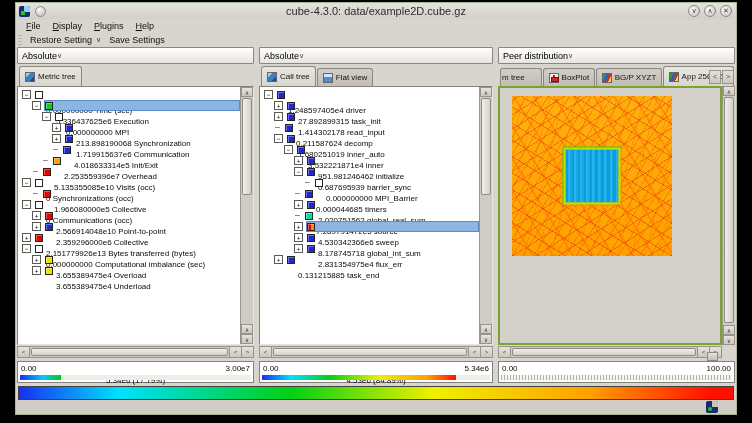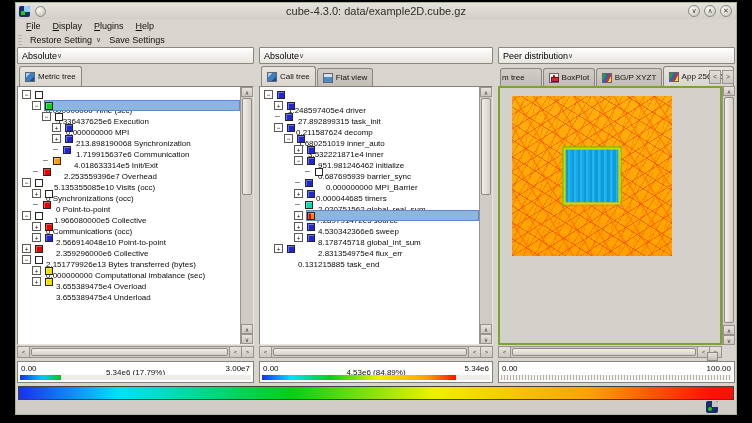--- a/index.html
+++ b/index.html
@@ -89,21 +89,21 @@
               border:1px solid #8e8b83;border-radius:2px;}
   .hsb{height:12px;flex:none;display:flex;margin-top:1px;background:#cfccc5;border:1px solid #98948c;box-sizing:border-box;}
   .hsb .arr{width:11px;font-size:6px;line-height:10px;text-align:center;color:#44413c;flex:none;
             background:linear-gradient(#e6e3dd,#ccc8c1);border-right:1px solid #98948c;}
   .hsb .arr.right{border-left:1px solid #98948c;border-right:none;}
   .hsb .thumb{flex:1;margin:1px;background:linear-gradient(#f2efe9,#d4d0c9);border:1px solid #8e8b83;border-radius:2px;}
   
   .statusbox{height:22px;flex:none;margin-top:3px;margin-bottom:1px;background:#fff;border:1px solid #84817a;
              position:relative;font-size:8px;color:#0a0a08;box-sizing:border-box;}
   .statusbox .l{position:absolute;left:3px;top:2px;}
-  .statusbox .m{position:absolute;left:0;right:0;top:6px;text-align:center;}
+  .statusbox .m{position:absolute;left:0;right:0;top:14px;text-align:center;}
   .statusbox .r{position:absolute;right:3px;top:2px;text-align:center;}
   .minibar{position:absolute;left:2px;right:2px;bottom:2px;height:5px;background:#efede9;}
   .minibar.dotted{background:repeating-linear-gradient(90deg,#b2aea6 0 1px,#f6f4f0 1px 3px);}
   .minifill{height:100%;}
   .fill-lo{background:linear-gradient(90deg,#1830f0,#00c8ff 55%,#00c814);}
   .fill-hi{background:linear-gradient(90deg,#1830f0,#00e0ff 15%,#00d014 35%,#eef000 60%,#ffa000 85%,#ff1000);}
   
   #sys-frame{flex:1;position:relative;background:#d4d1cb;border:2px solid #7ca32f;min-height:0;margin-right:13px;}
   #sys-outer{flex:1;position:relative;min-height:0;display:flex;}
   #heatmap{position:absolute;left:12px;top:8px;width:160px;height:160px;background:
@@ -238,28 +238,20 @@
             <div class="trow">
               <span style="flex: 0 0 auto; width: 4px;"></span>
               <span class="texp">−</span>
               <span class="thl">
                 <span class="tsq c-empty"></span>
                 <span class="ttxt">0 Synchronizations (occ)</span>
               </span>
             </div>
             <div class="trow">
               <span style="flex: 0 0 auto; width: 14px;"></span>
-              <span class="texp">+</span>
-              <span class="thl">
-                <span class="tsq c-empty"></span>
-                <span class="ttxt">0 Point-to-point</span>
-              </span>
-            </div>
-            <div class="trow">
-              <span style="flex: 0 0 auto; width: 14px;"></span>
               <span class="texp dash">–</span>
               <span class="thl">
                 <span class="tsq c-red"></span>
                 <span class="ttxt">1.966080000e5 Collective</span>
               </span>
             </div>
             <div class="trow">
               <span style="flex: 0 0 auto; width: 4px;"></span>
               <span class="texp">−</span>
               <span class="thl">
@@ -367,20 +359,28 @@
             <div class="trow">
               <span style="flex: 0 0 auto; width: 14px;"></span>
               <span class="texp">+</span>
               <span class="thl">
                 <span class="tsq c-blue"></span>
                 <span class="ttxt">27.892899315 task_init</span>
               </span>
             </div>
             <div class="trow">
               <span style="flex: 0 0 auto; width: 14px;"></span>
+              <span class="texp">+</span>
+              <span class="thl">
+                <span class="tsq c-blue"></span>
+                <span class="ttxt">1.414302178 read_input</span>
+              </span>
+            </div>
+            <div class="trow">
+              <span style="flex: 0 0 auto; width: 14px;"></span>
               <span class="texp dash">–</span>
               <span class="thl">
                 <span class="tsq c-blue"></span>
                 <span class="ttxt">0.211587624 decomp</span>
               </span>
             </div>
             <div class="trow">
               <span style="flex: 0 0 auto; width: 14px;"></span>
               <span class="texp">−</span>
               <span class="thl">

